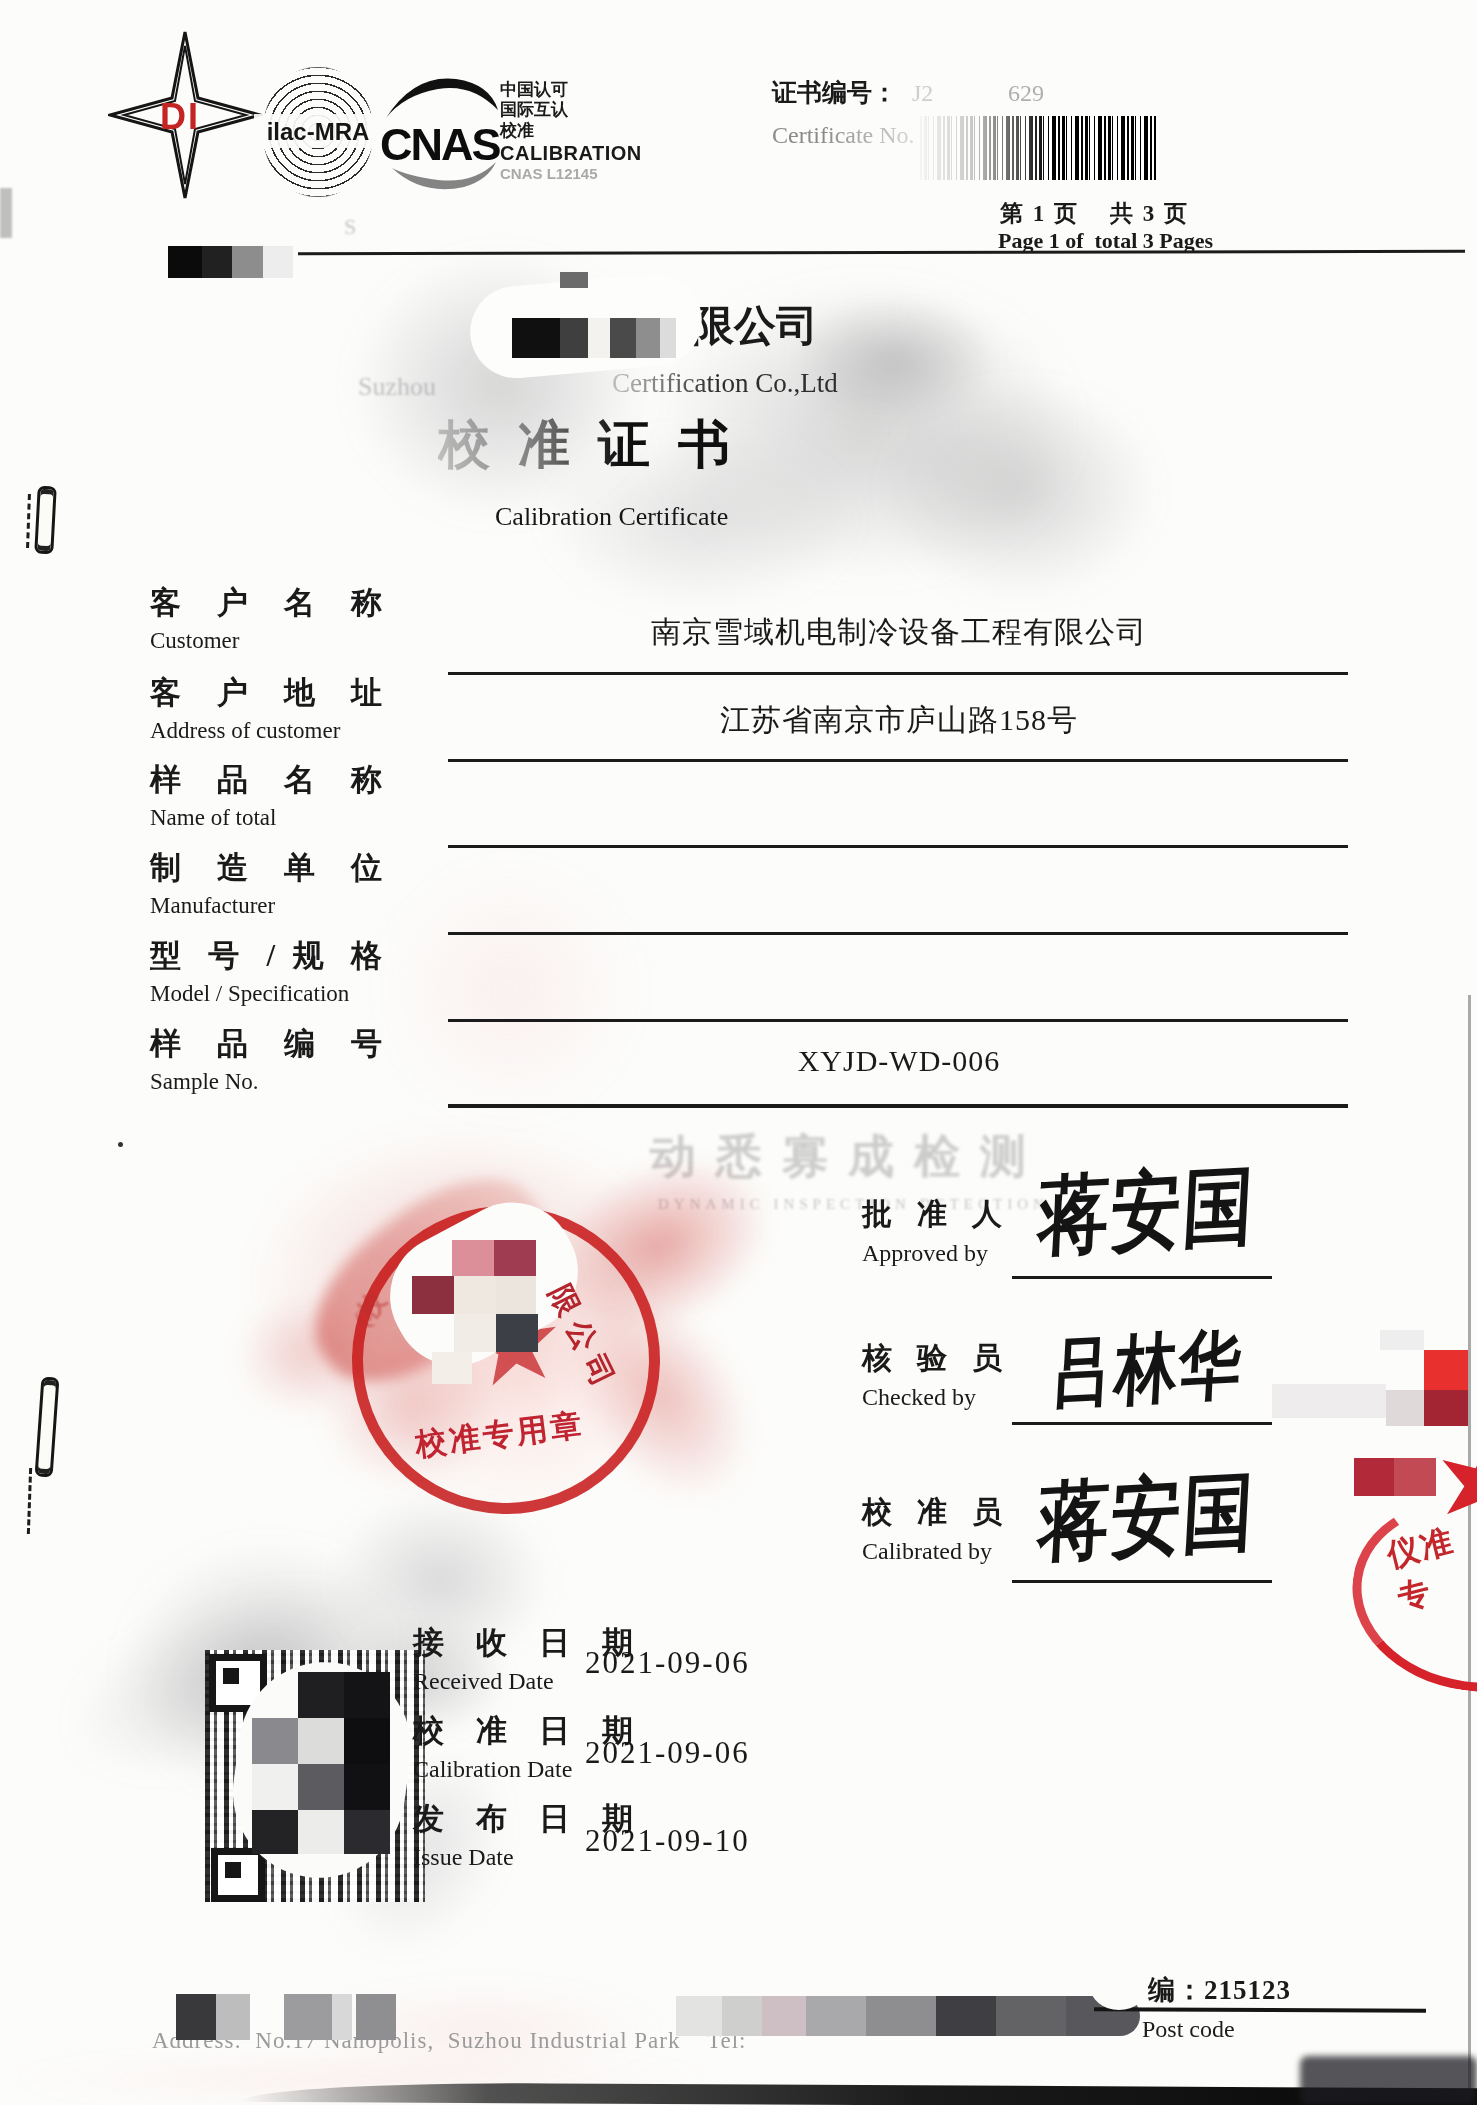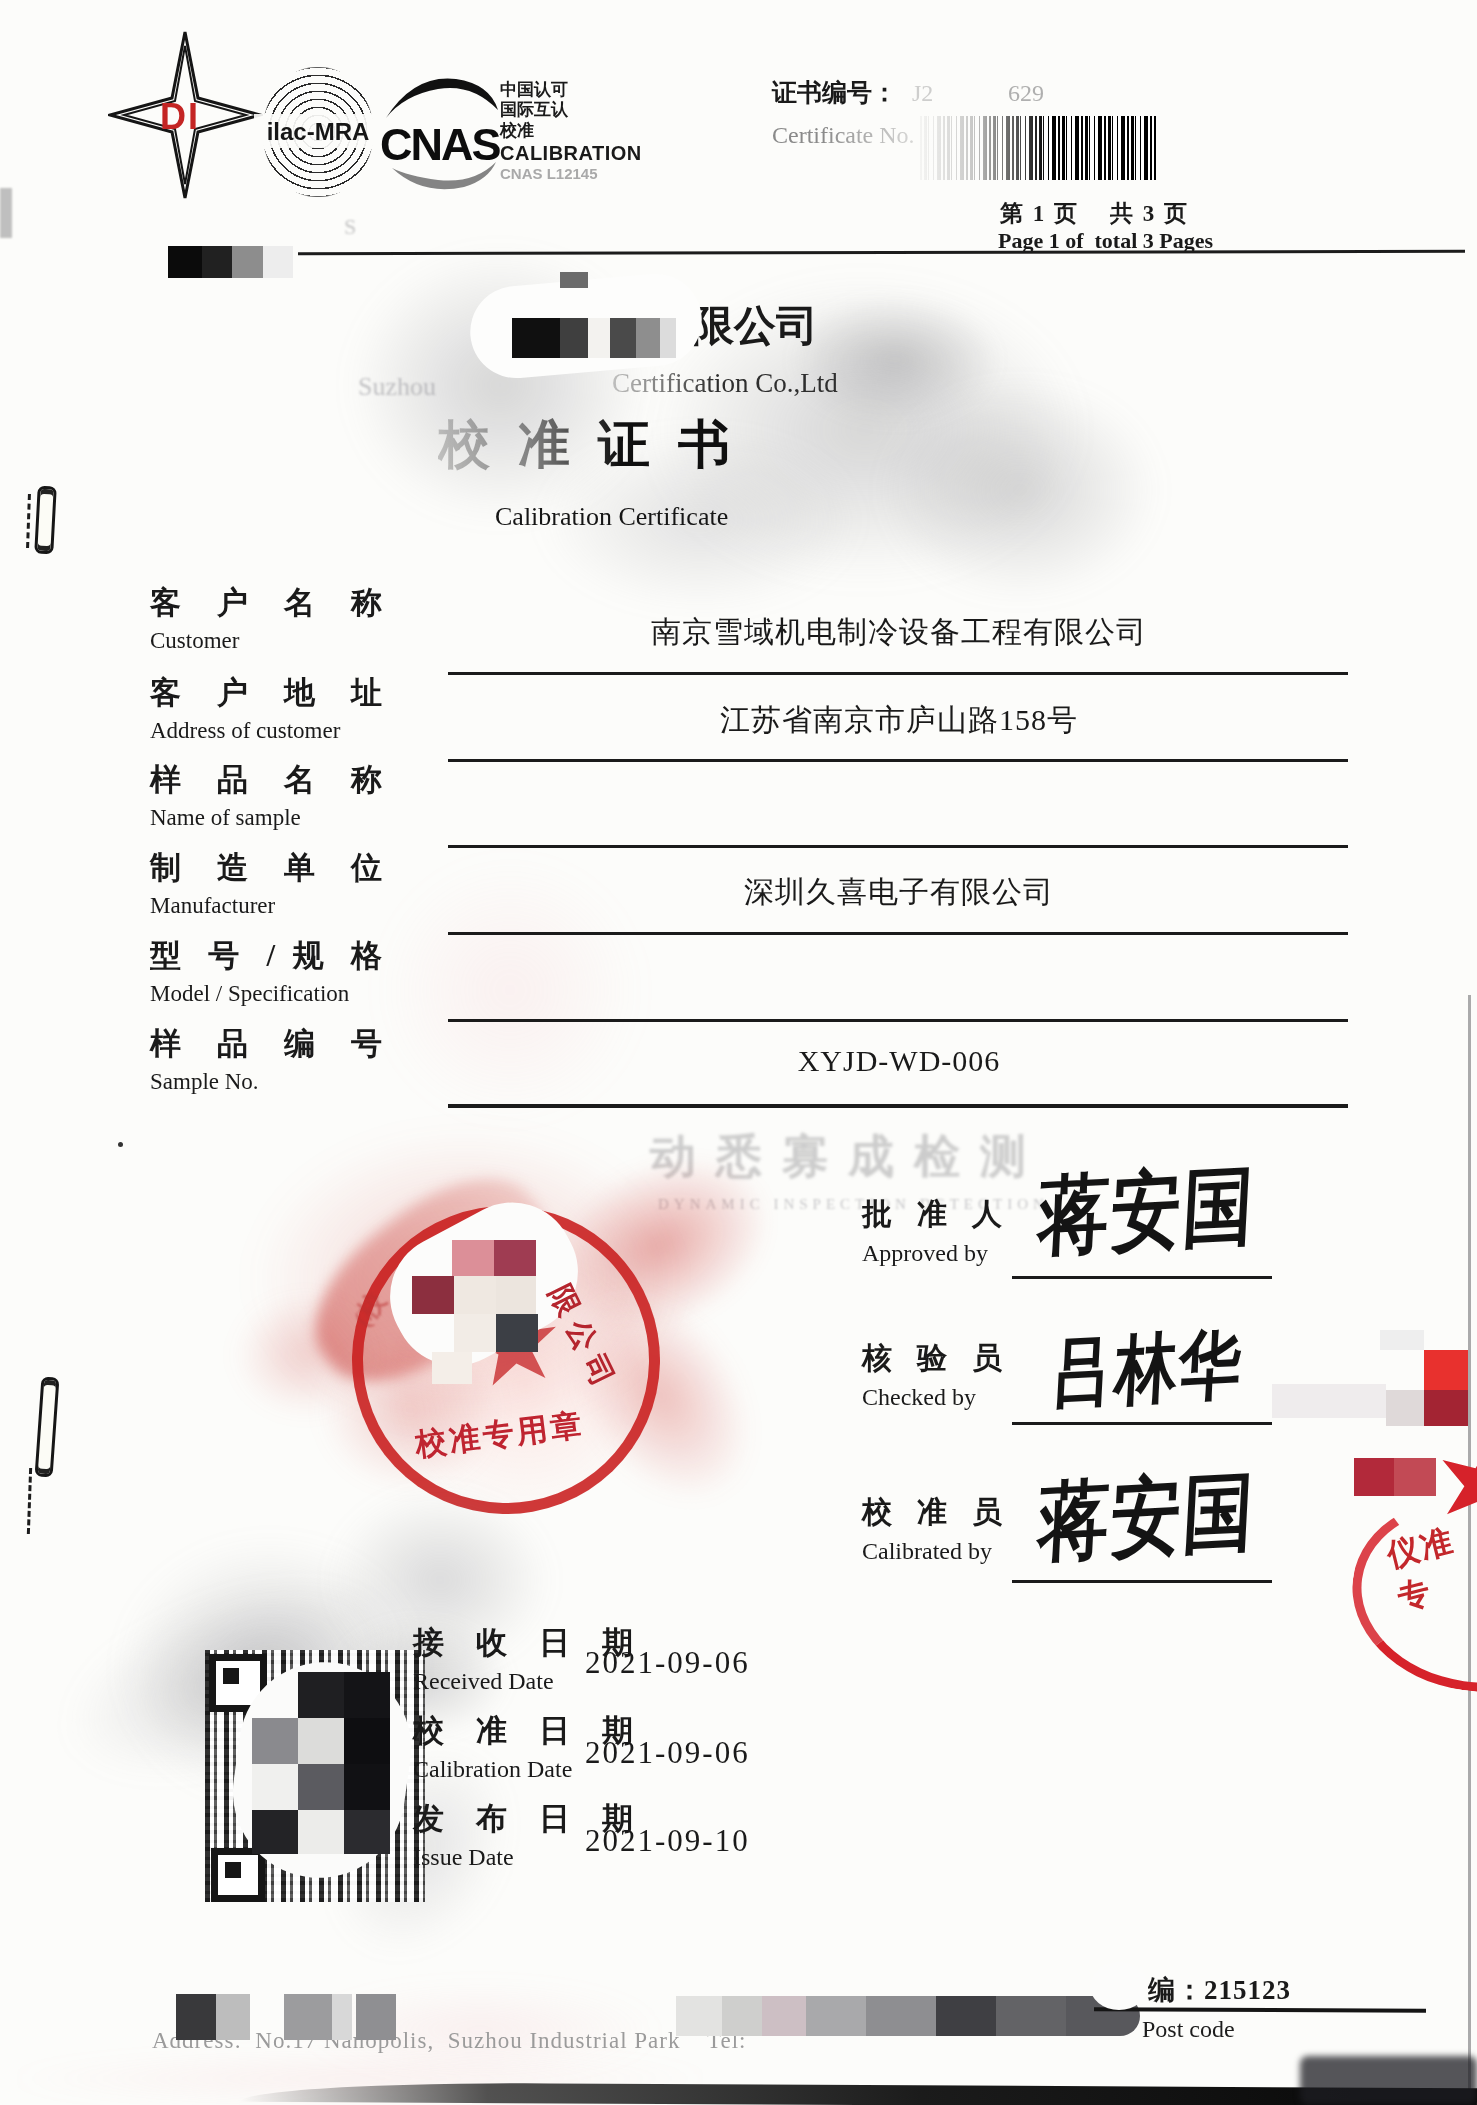--- a/index.html
+++ b/index.html
@@ -125,26 +125,25 @@
   <div class="abs label-en" style="left:150px;top:628px;">Customer</div>
   <div class="abs cn value" style="left:448px;top:612px;width:902px;">南京雪域机电制冷设备工程有限公司</div>
   <div class="abs uline" style="left:448px;top:672px;width:900px;"></div>
 
   <div class="abs cn label-cn jl" style="left:150px;top:676px;width:232px;">客 户 地 址</div>
   <div class="abs label-en" style="left:150px;top:718px;">Address of customer</div>
   <div class="abs cn value" style="left:448px;top:700px;width:902px;">江苏省南京市庐山路158号</div>
   <div class="abs uline" style="left:448px;top:759px;width:900px;"></div>
 
   <div class="abs cn label-cn jl" style="left:150px;top:763px;width:232px;">样 品 名 称</div>
-  <div class="abs label-en" style="left:150px;top:805px;">Name of sample</div>
+  <div class="abs label-en" style="left:150px;top:805px;">Name of total</div>
   <div class="abs uline" style="left:448px;top:845px;width:900px;"></div>
 
   <div class="abs cn label-cn jl" style="left:150px;top:851px;width:232px;">制 造 单 位</div>
   <div class="abs label-en" style="left:150px;top:893px;">Manufacturer</div>
-  <div class="abs cn value" style="left:448px;top:872px;width:902px;">深圳久喜电子有限公司</div>
   <div class="abs uline" style="left:448px;top:932px;width:900px;"></div>
 
   <div class="abs cn label-cn jl" style="left:150px;top:939px;width:232px;">型 号 / 规 格</div>
   <div class="abs label-en" style="left:150px;top:981px;">Model / Specification</div>
   <div class="abs uline" style="left:448px;top:1019px;width:900px;"></div>
 
   <div class="abs cn label-cn jl" style="left:150px;top:1027px;width:232px;">样 品 编 号</div>
   <div class="abs label-en" style="left:150px;top:1069px;">Sample No.</div>
   <div class="abs value" style="left:448px;top:1044px;width:902px;">XYJD-WD-006</div>
   <div class="abs uline" style="left:448px;top:1104px;width:900px;height:4px;"></div>

